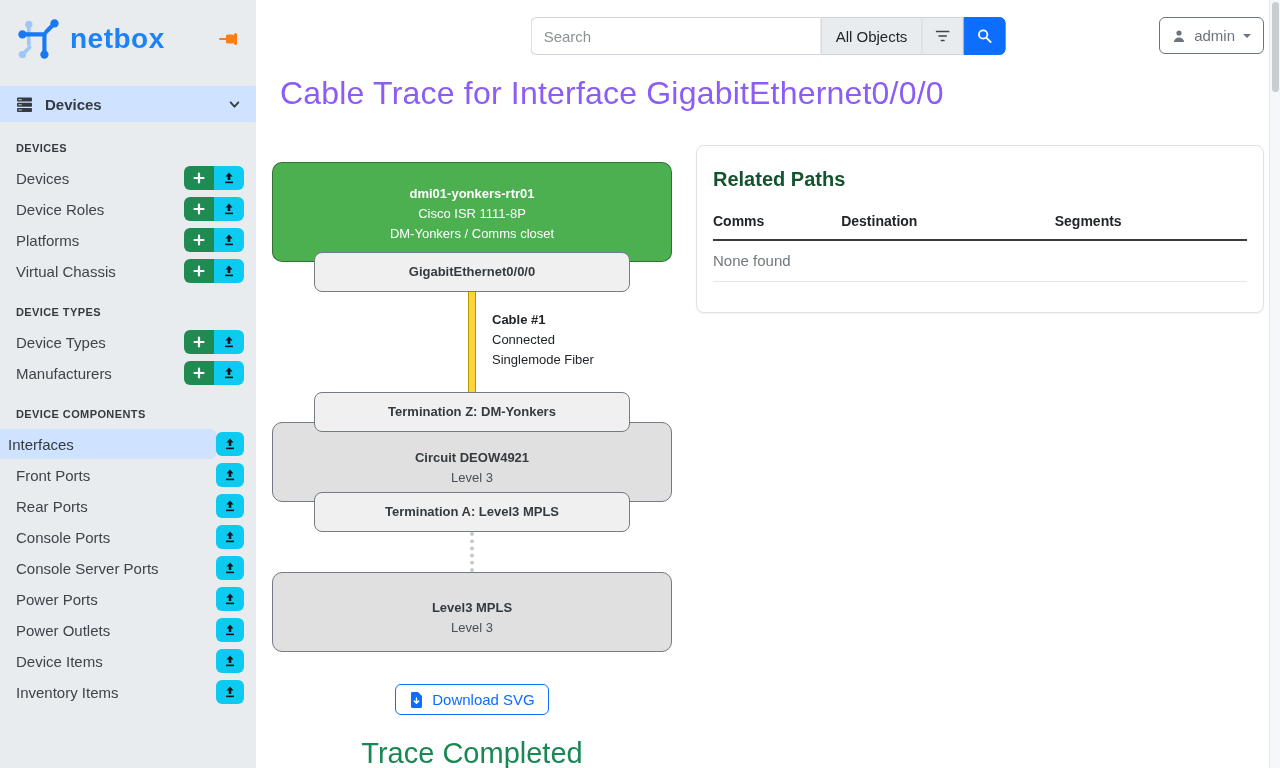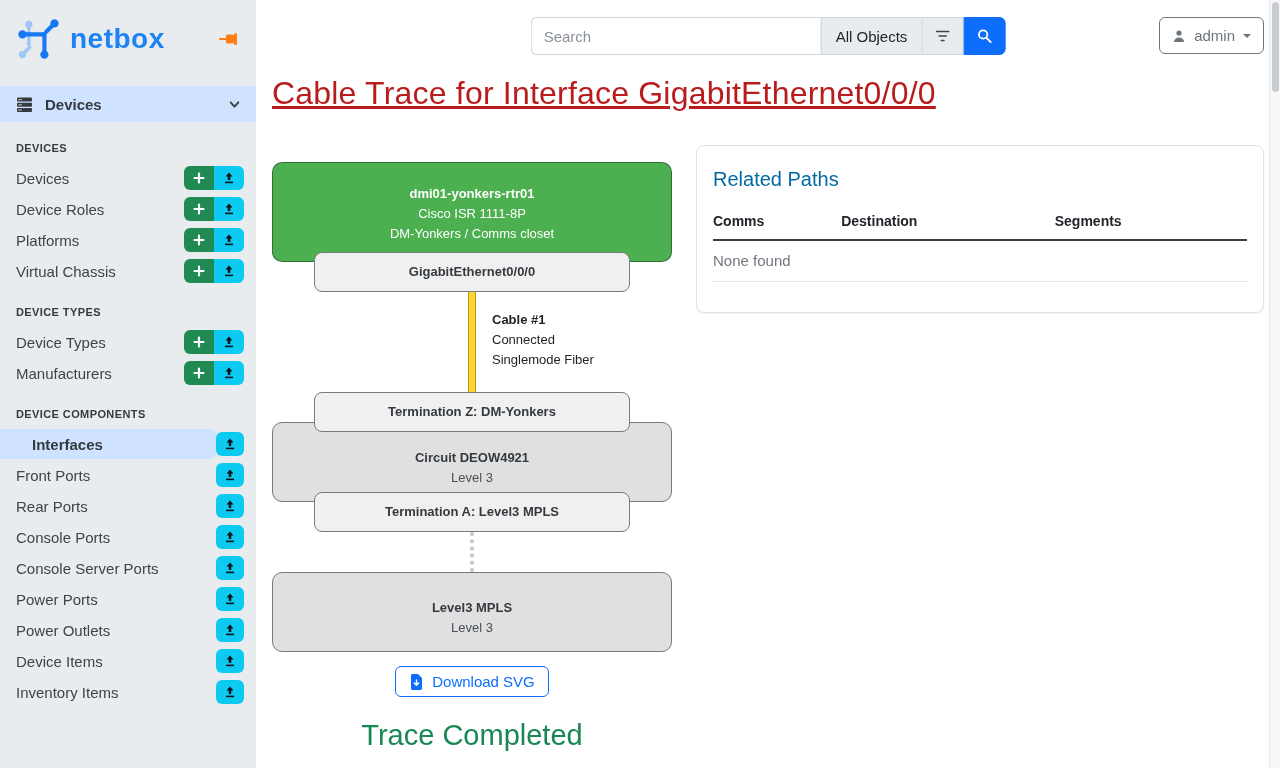--- a/index.html
+++ b/index.html
@@ -14,21 +14,21 @@
   .nav-top{margin-top:22px;}
   .nav-row{display:flex;align-items:center;height:36px;padding:0 16px;margin-bottom:15px;cursor:pointer;}
   .nav-row.active{background:#cfe2ff;}
   .nav-label{font-size:15px;font-weight:600;color:#343a40;margin-left:12px;}
   .chev{margin-left:auto;display:flex;}
   .side-section{padding:0 12px 0 16px;}
   .section-title{font-size:11px;font-weight:700;color:#343a40;letter-spacing:.4px;margin:20px 0 9px;}
   .side-item{display:flex;align-items:center;height:30px;margin-bottom:1px;}
   .side-label{flex:1;font-size:15px;color:#3d444b;height:30px;display:flex;align-items:center;
               border-radius:0 6px 6px 0;cursor:pointer;}
-  .side-label.active{background:#cfe2ff;margin-left:-16px;padding-left:32px;color:#343a40;font-weight:bold;}
+  .side-label.active{background:#cfe2ff;margin-left:-16px;padding-left:8px;color:#343a40;}
   .btn-group{display:flex;}
   .btn-add{width:30px;height:24px;background:#1f8b52;border:none;border-radius:6px 0 0 6px;
            display:flex;align-items:center;justify-content:center;cursor:pointer;padding:0;}
   .btn-import{width:30px;height:24px;background:#0dcaf0;border:none;border-radius:0 6px 6px 0;
               display:flex;align-items:center;justify-content:center;cursor:pointer;padding:0;}
   .btn-import.solo{border-radius:6px;width:28px;}
 
   
   .main{flex:1;position:relative;padding:0 16px;height:768px;overflow:hidden;box-sizing:border-box;}
   .topbar{position:relative;height:70px;}
@@ -40,21 +40,21 @@
          font-size:15px;color:#212529;cursor:pointer;}
   .filter-btn{display:flex;align-items:center;justify-content:center;width:41px;background:#e9ecef;
               border:1px solid #ced4da;border-left:none;cursor:pointer;}
   .search-btn{width:42px;background:#0d6efd;border:1px solid #0d6efd;border-radius:0 6px 6px 0;
               display:flex;align-items:center;justify-content:center;cursor:pointer;}
   .user-btn{position:absolute;right:0;top:17px;height:37px;display:flex;align-items:center;gap:8px;
             padding:0 12px;background:#fff;border:1px solid #6c757d;border-radius:6px;color:#6c757d;
             font-size:15px;cursor:pointer;}
   .caret{width:0;height:0;border-left:4px solid transparent;border-right:4px solid transparent;
          border-top:4.5px solid #6c757d;}
-  .page-title{font-size:32px;font-weight:400;color:#b91c1c;margin:5px 0 0;letter-spacing:.2px;text-decoration:underline;}
+  .page-title{font-size:32px;font-weight:400;color:#8b5cf6;margin:5px 8px 0;letter-spacing:.2px;}
 
   .content-row{display:flex;gap:24px;margin-top:33px;}
   .trace-col{width:400px;min-width:400px;}
   .trace-canvas{position:relative;width:400px;height:490px;margin-top:17px;}
   .node{position:absolute;box-sizing:border-box;text-align:center;cursor:pointer;}
   .device-box{left:0;top:0;width:400px;height:100px;background:#4caf50;border:1px solid rgba(0,0,0,.35);
               border-radius:10px;color:#fff;padding-top:21px;z-index:1;}
   .device-box .t1{font-weight:700;font-size:13px;line-height:20px;}
   .device-box .t2{font-size:13px;line-height:20px;}
   .small-box{left:42px;width:316px;height:40px;background:#f0f0f0;border:1px solid #747b82;
@@ -68,28 +68,28 @@
   .provider-box{top:410px;}
   .big-gray .t1{font-size:13px;font-weight:700;color:#343a40;line-height:20px;}
   .big-gray .t2{font-size:13px;color:#495057;line-height:20px;}
   .cable-line{position:absolute;left:196px;top:130px;width:6px;height:100px;background:#ffd43b;
               border-left:1px solid #b59f00;border-right:1px solid #b59f00;z-index:0;}
   .cable-label{position:absolute;left:220px;top:148px;text-align:left;font-size:13px;line-height:20px;
                color:#212529;z-index:2;}
   .cable-label .t1{font-weight:700;}
   .dotted-line{position:absolute;left:198px;top:370px;height:40px;width:0;
                border-left:4px dotted #c4c9cd;z-index:0;}
-  .download-row{margin-top:14px;text-align:center;}
+  .download-row{margin-top:32px;text-align:center;}
   .download-btn{display:inline-flex;align-items:center;gap:8px;padding:6px 13px;background:#fff;
                 border:1px solid #0d6efd;border-radius:6px;color:#0d6efd;font-size:15px;cursor:pointer;}
   .trace-status{margin-top:22px;text-align:center;font-size:29px;color:#198754;}
 
   .card{flex:1;border:1px solid #dfe3e6;border-radius:8px;box-shadow:0 1px 2px rgba(0,0,0,.06);
         align-self:flex-start;padding:16px;background:#fff;box-sizing:border-box;}
-  .card-title{font-size:20px;font-weight:400;color:#0369a1;margin:6px 0 22px;}
+  .card-title{font-size:20px;font-weight:700;color:#14532d;margin:6px 0 22px;}
   table.paths{width:100%;border-collapse:collapse;}
   .paths th{text-align:left;font-size:14px;font-weight:700;color:#212529;padding:0 0 10px;
             border-bottom:2px solid #383c40;}
   .paths th:nth-child(1){width:24%;}
   .paths th:nth-child(2){width:40%;}
   .paths td{font-size:15px;color:#72787f;padding:11px 0 12px;border-bottom:1px solid #e4e7ea;}
   .card-bottom-space{height:14px;}
 
   .page-scrollbar{position:fixed;right:0;top:0;width:10px;height:768px;background:#f6f7f8;
                   border-left:1px solid #e6e8ea;}

